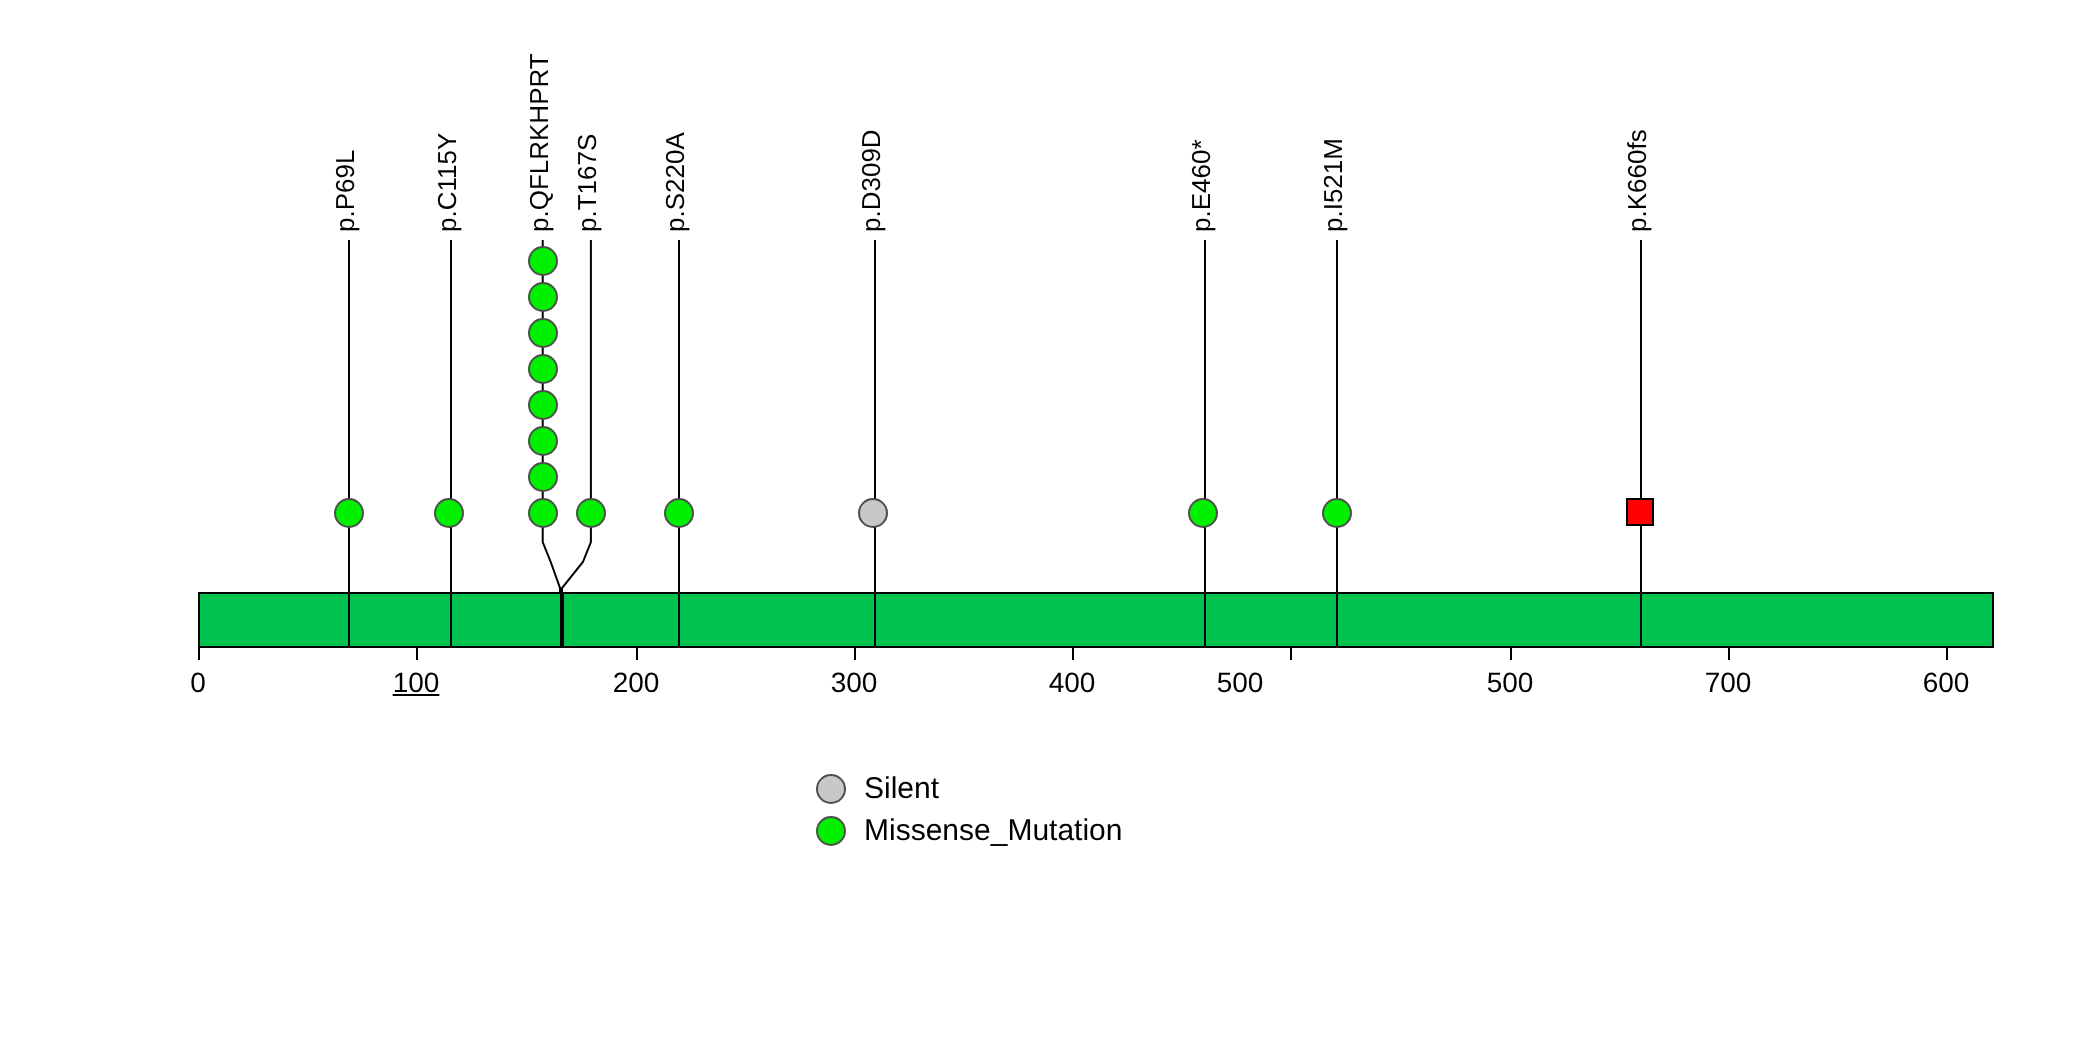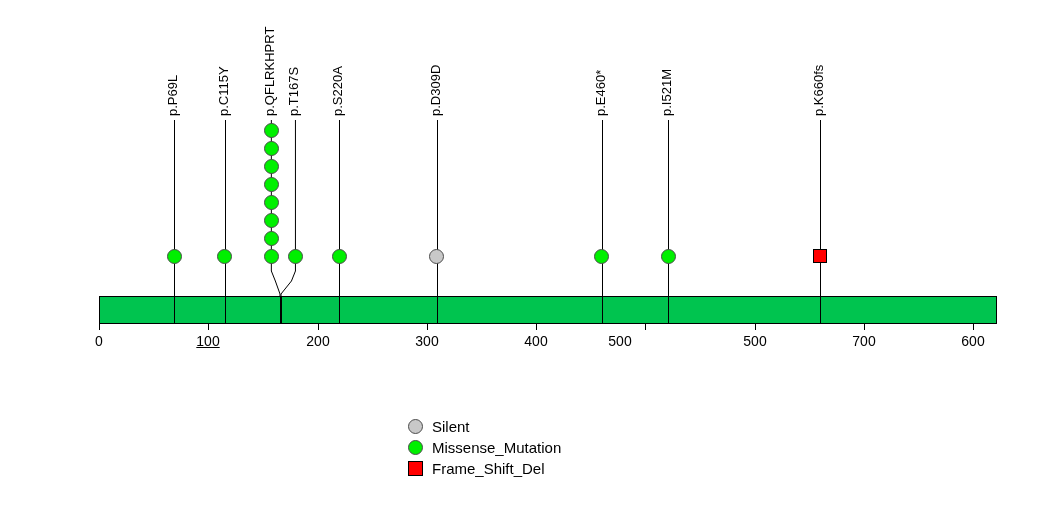--- a/index.html
+++ b/index.html
@@ -65,21 +65,21 @@
     position:absolute;
     font-size:14px;line-height:14px;
     text-align:center;
     transform:translateX(-50%);
     color:#000;
   }
 
   
   #legend{
     position:absolute;
-    left:408px;top:384px;margin-top:32px;
+    left:408px;top:384px;
   }
   .legend-row{
     height:21px;
     display:flex;align-items:center;
   }
   .legend-swatch{
     width:15px;height:15px;
     box-sizing:border-box;
     border:1px solid #4d4d4d;
     margin-right:9px;
@@ -176,19 +176,15 @@
 
   <div id="legend">
       <div class="legend-row">
         <span class="legend-swatch circle" style="background: rgb(200, 200, 200);"></span>
         <span class="legend-text">Silent</span>
       </div>
       <div class="legend-row">
         <span class="legend-swatch circle" style="background: rgb(0, 240, 0);"></span>
         <span class="legend-text">Missense_Mutation</span>
       </div>
-      <div class="legend-row">
-        <span class="legend-swatch square" style="background: rgb(255, 0, 0);"></span>
-        <span class="legend-text">Frame_Shift_Del</span>
-      </div>
     </div>
 
 </div>
 
 </body></html>

